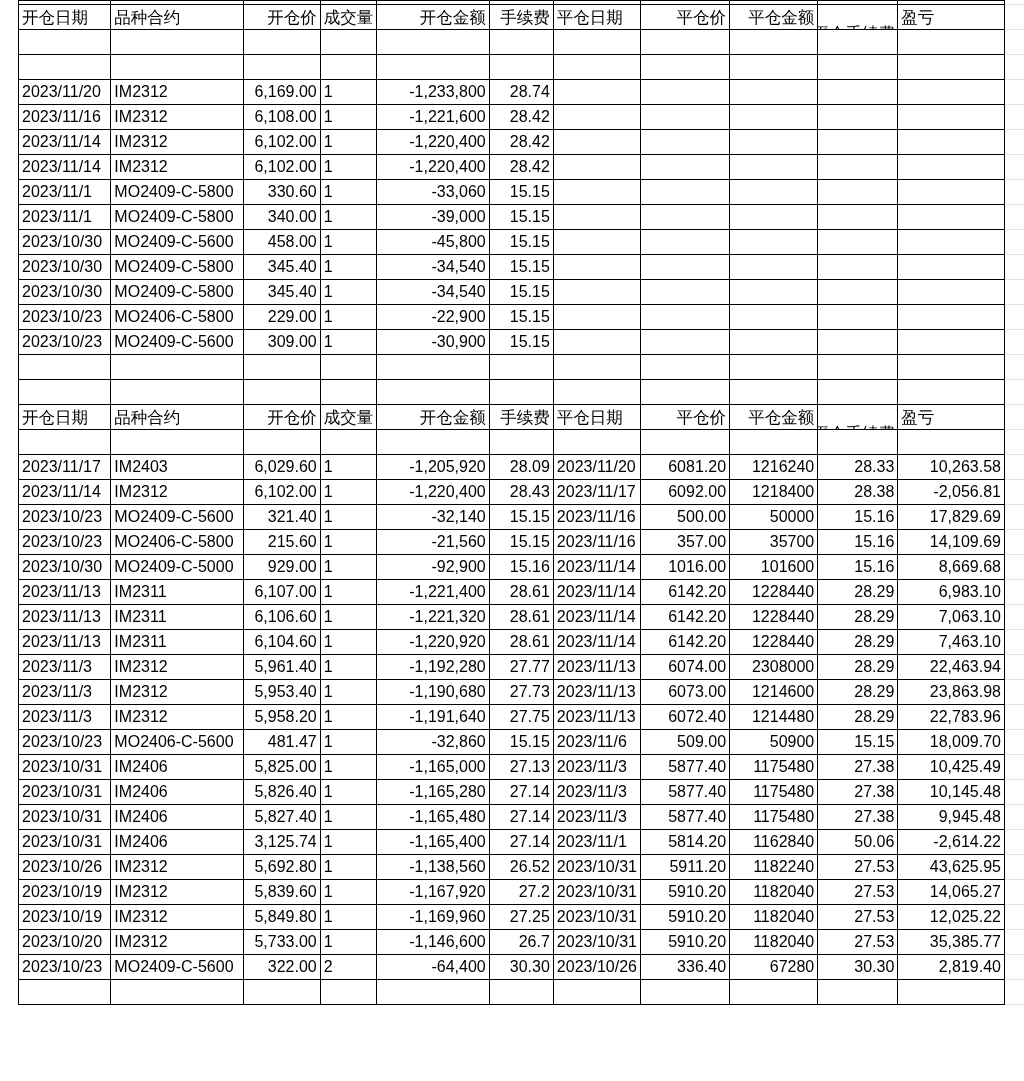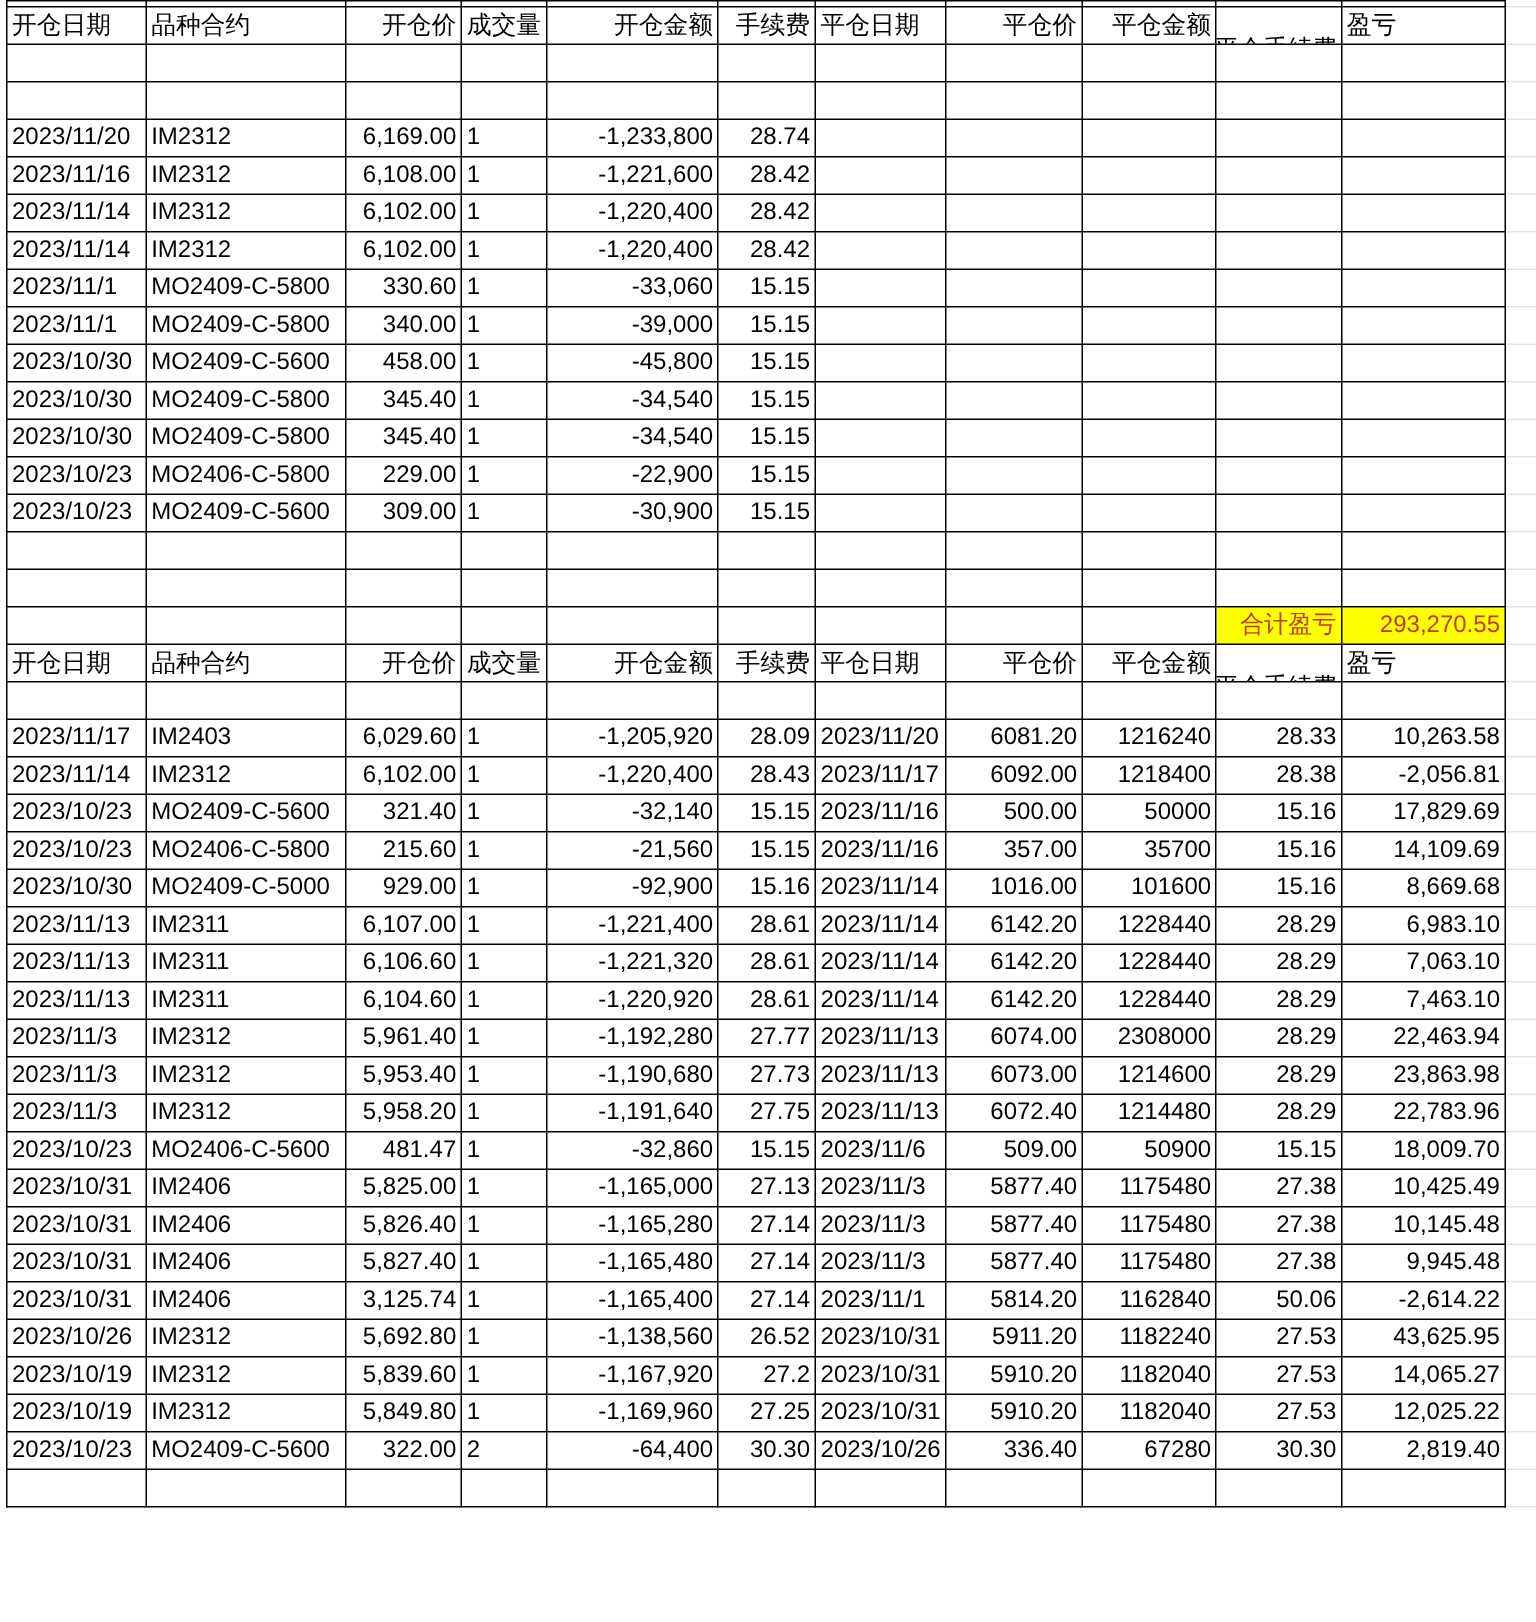--- a/index.html
+++ b/index.html
@@ -1,21 +1,21 @@
 <!DOCTYPE html>
 <html><head>
 <meta charset="utf-8">
 <style>
   html,body{margin:0;padding:0;background:#fff;}
   .wrap{
     width:1024px;height:1081px;overflow:hidden;background:#fff;
     font-family:"Liberation Sans","DejaVu Sans",sans-serif;
     position:relative;
   }
-  table.sheet{border-collapse:collapse;table-layout:fixed;margin-left:4px;}
+  table.sheet{border-collapse:collapse;table-layout:fixed;margin-left:18px;}
   td{
     height:25px;line-height:24px;padding:0 3px;box-sizing:border-box;
     overflow:hidden;white-space:nowrap;font-size:16px;color:#000;
   }
   td.b{border:1.5px solid #000;}
   td.g{border:none;border-bottom:1px solid #e4e4e4;background:#fff;}
   tr.stub td{height:4px;line-height:4px;padding:0 3px;}
   td.h{font-size:16.5px;}
   .a-l{text-align:left;}
   .a-r{text-align:right;}
@@ -277,34 +277,20 @@
           <td class="b"></td>
           <td class="b"></td>
           <td class="b"></td>
           <td class="b"></td>
           <td class="b"></td>
           <td class="b"></td>
           <td class="b"></td>
           <td class="g"></td>
         </tr>
         <tr>
-          <td class="b"></td>
-          <td class="b"></td>
-          <td class="b"></td>
-          <td class="b"></td>
-          <td class="b"></td>
-          <td class="b"></td>
-          <td class="b"></td>
-          <td class="b"></td>
-          <td class="b"></td>
-          <td class="b hl a-r">合计盈亏</td>
-          <td class="b hl a-r">293,270.55</td>
-          <td class="g"></td>
-        </tr>
-        <tr>
           <td class="b h a-l">开仓日期</td>
           <td class="b h a-l">品种合约</td>
           <td class="b h a-r">开仓价</td>
           <td class="b h a-l">成交量</td>
           <td class="b h a-r">开仓金额</td>
           <td class="b h a-r">手续费</td>
           <td class="b h a-l">平仓日期</td>
           <td class="b h a-r">平仓价</td>
           <td class="b h a-r">平仓金额</td>
           <td class="b h jh">
@@ -587,20 +573,34 @@
           <td class="b a-r">-1,169,960</td>
           <td class="b a-r">27.25</td>
           <td class="b a-l">2023/10/31</td>
           <td class="b a-r">5910.20</td>
           <td class="b a-r">1182040</td>
           <td class="b a-r">27.53</td>
           <td class="b a-r">12,025.22</td>
           <td class="g"></td>
         </tr>
         <tr>
+          <td class="b a-l">2023/10/20</td>
+          <td class="b a-l">IM2312</td>
+          <td class="b a-r">5,733.00</td>
+          <td class="b a-l">1</td>
+          <td class="b a-r">-1,146,600</td>
+          <td class="b a-r">26.7</td>
+          <td class="b a-l">2023/10/31</td>
+          <td class="b a-r">5910.20</td>
+          <td class="b a-r">1182040</td>
+          <td class="b a-r">27.53</td>
+          <td class="b a-r">35,385.77</td>
+          <td class="g"></td>
+        </tr>
+        <tr>
           <td class="b a-l">2023/10/23</td>
           <td class="b a-l">MO2409-C-5600</td>
           <td class="b a-r">322.00</td>
           <td class="b a-l">2</td>
           <td class="b a-r">-64,400</td>
           <td class="b a-r">30.30</td>
           <td class="b a-l">2023/10/26</td>
           <td class="b a-r">336.40</td>
           <td class="b a-r">67280</td>
           <td class="b a-r">30.30</td>

